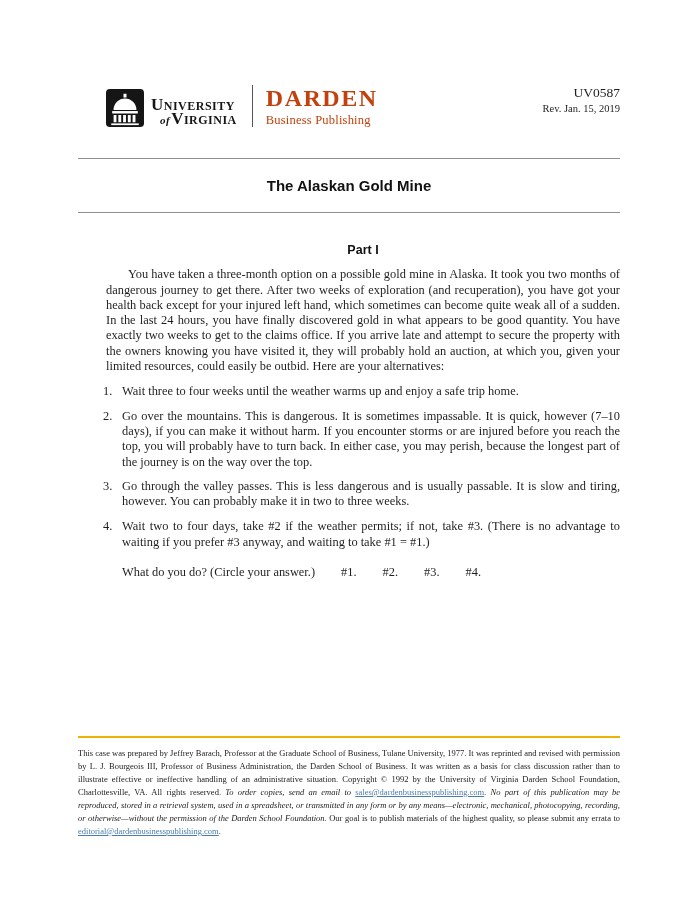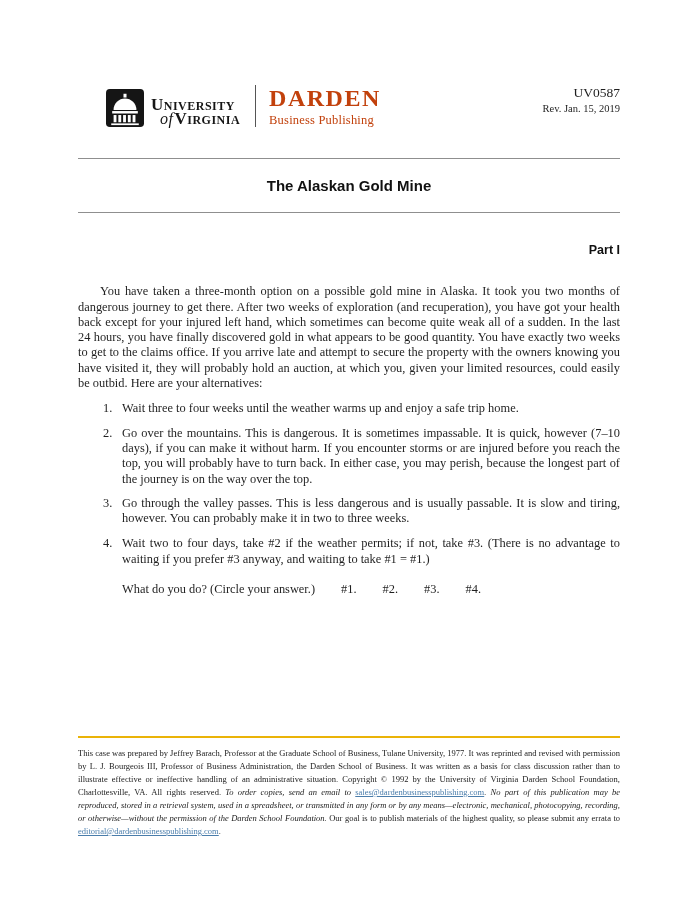--- a/index.html
+++ b/index.html
@@ -11,42 +11,42 @@
   
   .header {
     position:absolute; top:84px; left:78px; right:80px;
     display:flex; justify-content:space-between; align-items:flex-start;
   }
   .brand { display:flex; align-items:flex-end;padding-left:28px; }
   .rotunda { width:38px; height:38px; flex:0 0 auto; }
   .uva-wordmark { margin-left:7px; line-height:1; color:#161616; }
   .uva-line1 { font-variant:small-caps; font-weight:700; font-size:17px; letter-spacing:.5px; }
   .uva-line2 { font-variant:small-caps; font-weight:700; font-size:17px; letter-spacing:.5px; margin-left:9px; margin-top:-3px; }
-  .uva-of { font-style:italic; font-variant:normal; font-weight:400; font-size:16px; margin-right:1px;margin-top:33px; }
+  .uva-of { font-style:italic; font-variant:normal; font-weight:700; font-size:11px; margin-right:1px;margin-top:33px; }
   .v-divider { width:1px; height:42px; background:#555; margin:0 13px 0 15px; }
   .darden-block { line-height:1; color:#c2410c; padding-top:2px; }
   .darden-name { font-size:24px; font-weight:600; letter-spacing:1.5px; }
   .darden-sub { font-size:12.5px; margin-top:4px; letter-spacing:.2px; }
   .doc-ref { text-align:right; line-height:1.25; padding-top:1px; }
   .doc-code { font-size:13.5px; }
   .doc-rev { font-size:10.5px; }
   
   .title-band {
     position:absolute; top:158px; left:78px; right:80px; height:55px;
     border-top:1px solid #8f8f8f; border-bottom:1px solid #8f8f8f;
     display:flex; align-items:center; justify-content:center;
   }
   .doc-title { font-family:"Liberation Sans", sans-serif; font-weight:700; font-size:15px; color:#111; }
   
   .content {
     position:absolute; top:243px; left:78px; right:80px;
     font-size:12.4px; line-height:15.3px; text-align:justify;
   }
-  .part-heading { font-family:"Liberation Sans", sans-serif; font-weight:700; font-size:12.5px; color:#111; margin-bottom:26px; text-align:right;padding-left:28px; }
-  .para { text-indent:22px; margin-bottom:9px; }
+  .part-heading { font-family:"Liberation Sans", sans-serif; font-weight:700; font-size:12.5px; color:#111; margin-bottom:9px; text-align:center;padding-left:28px; }
+  .para { text-indent:22px; margin-bottom:9px;margin-left:28px; }
   .list { margin-top:10px; }
   .list-item { position:relative; margin-left:25px; padding-left:19px; margin-bottom:9px; }
   .list-num { position:absolute; left:0; top:0; }
   .interject { text-indent:22px; margin:13px 0 13px 0; }
   .question-line { margin-left:44px; margin-top:15px; text-align:left; }
   .q-option { display:inline-block; margin-left:26px; }
   
   .footnote {
     position:absolute; left:78px; right:80px; top:736px;
     border-top:2px solid #eab308; padding-top:9px;

